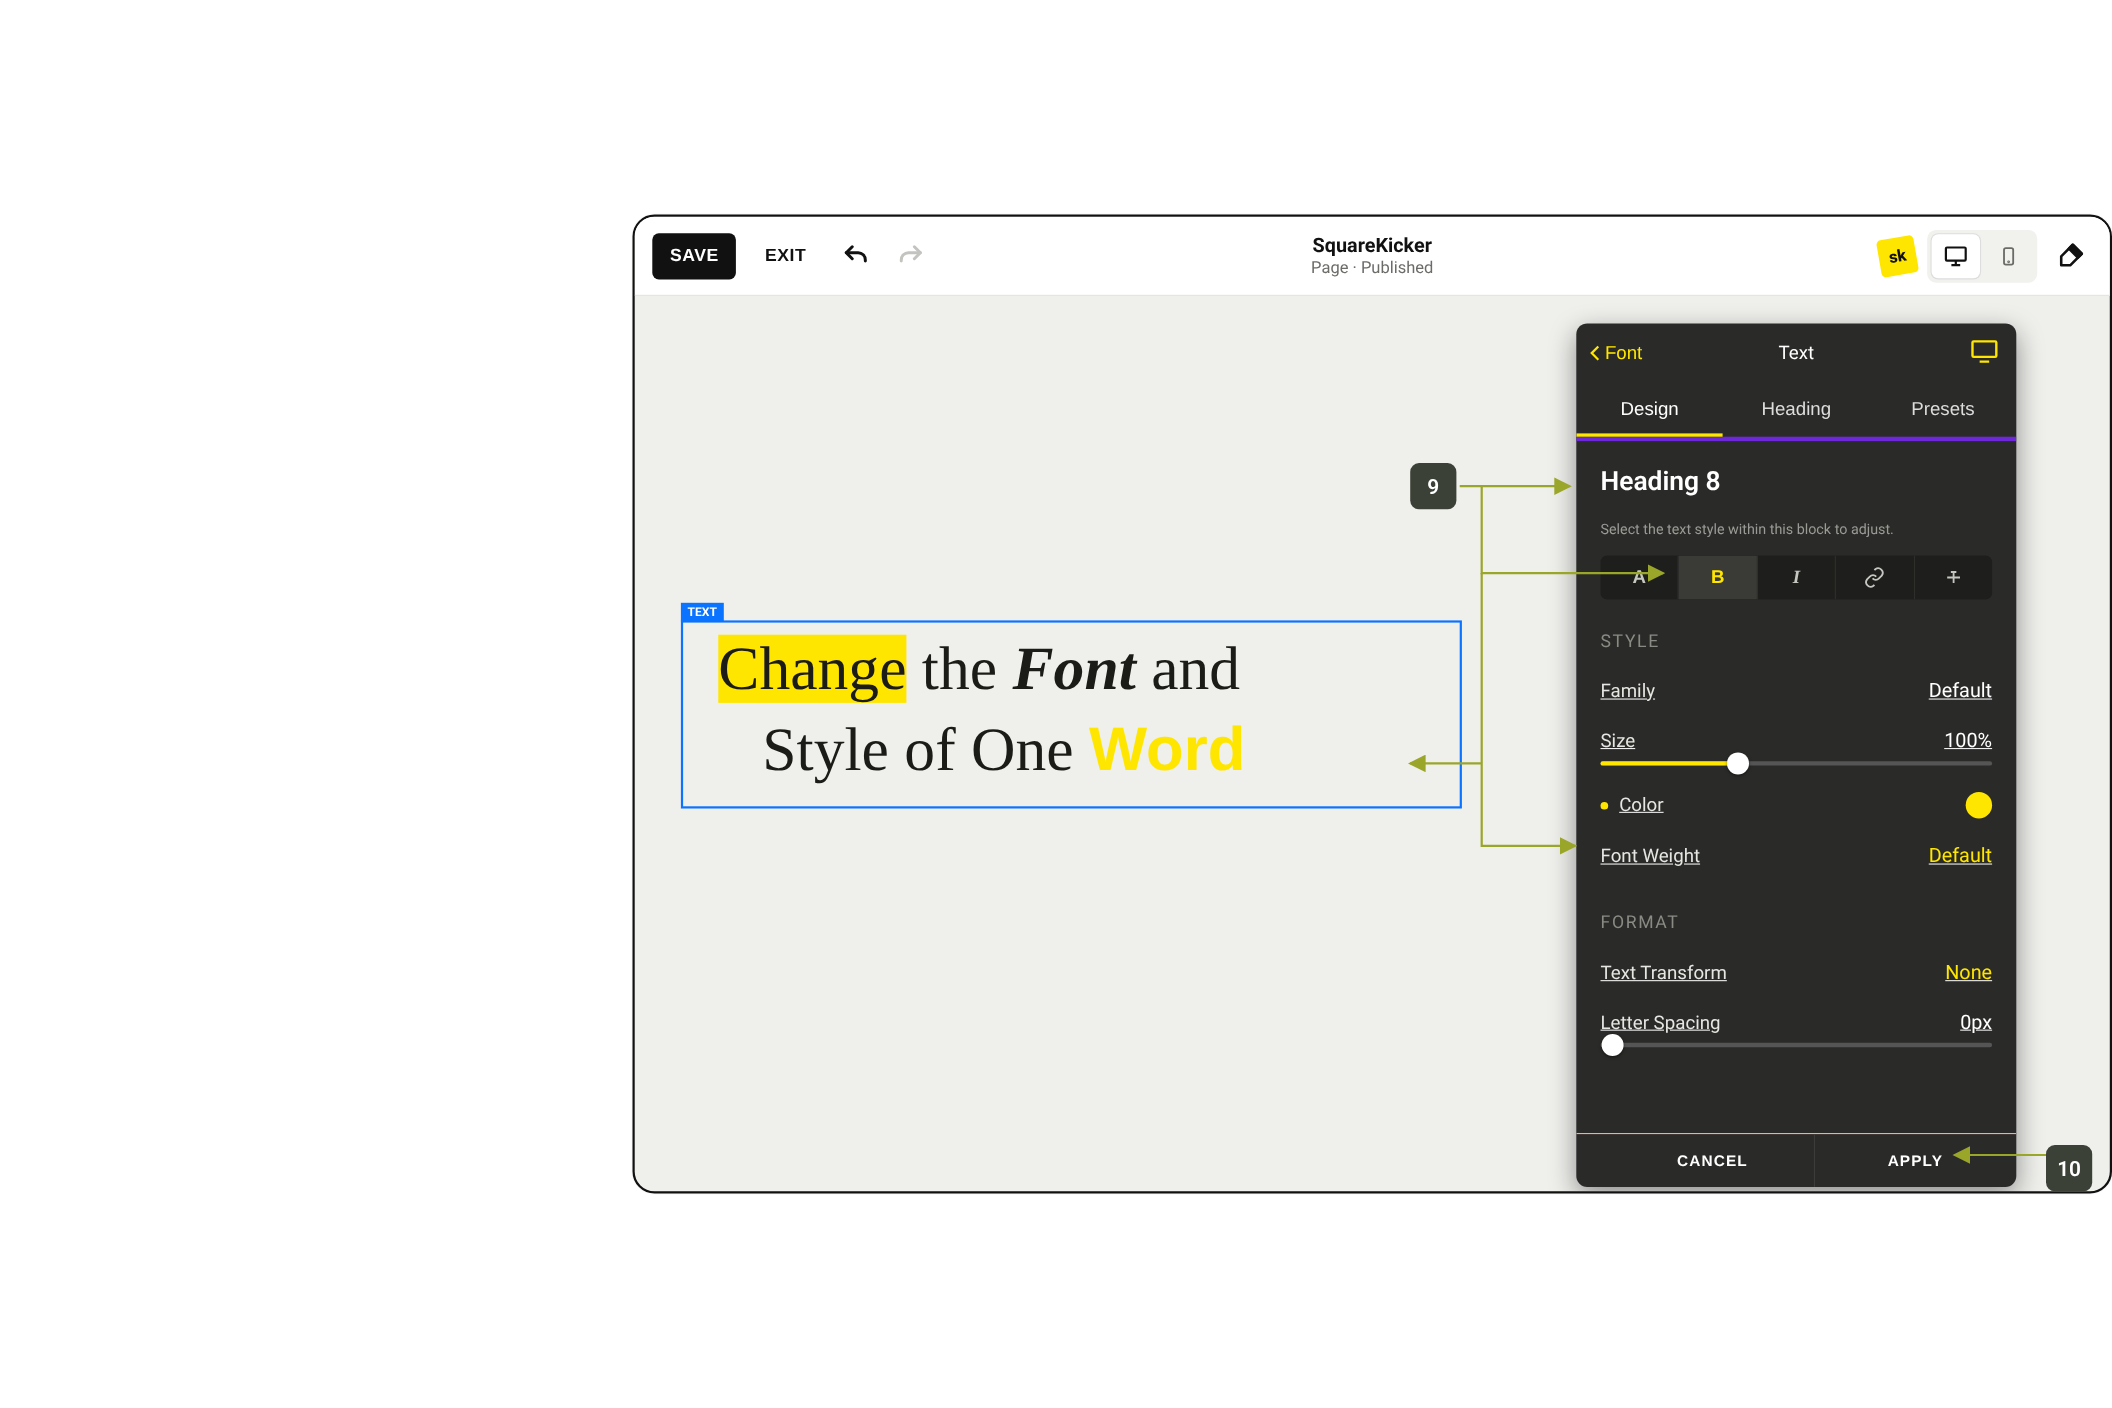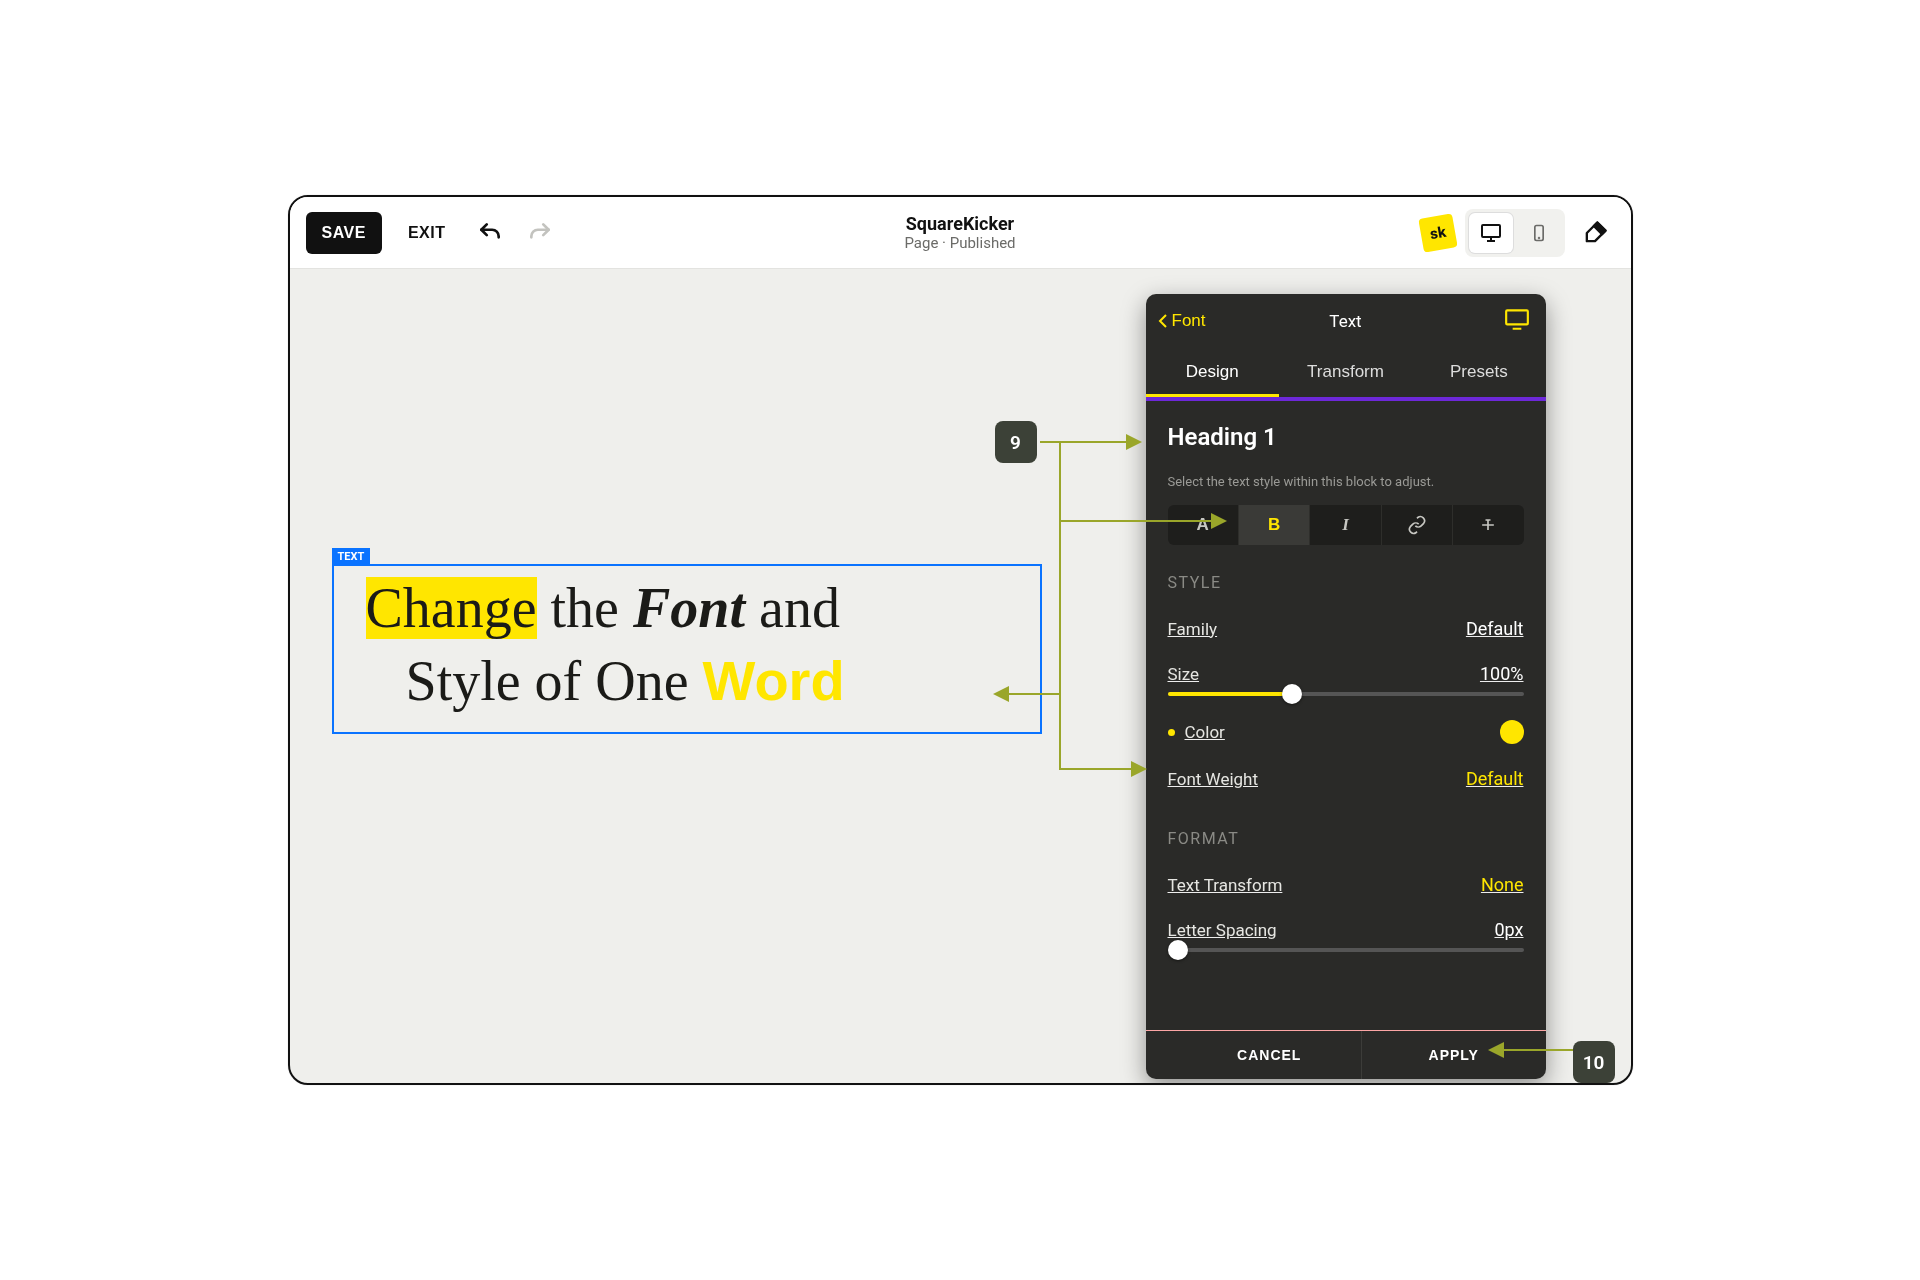--- a/index.html
+++ b/index.html
@@ -11,21 +11,21 @@
     align-items: center;
     justify-content: center;
     width: 1920px;
     height: 1280px;
   }
   .frame {
     width: 1920px;
     height: 911px;
     display: flex;
     align-items: center;
-    justify-content: center;
+    justify-content: flex-end;
   }
   .window {
     width: 1345px;
     height: 890px;
     border: 2px solid #111;
     border-radius: 20px;
     background: #efefec;
     overflow: hidden;
     position: relative;
     box-shadow: 0 0 0 1px rgba(0,0,0,0.03);
@@ -392,26 +392,26 @@
           <span class="panel-title-top">Text</span>
           <span class="panel-vp-icon">
             <svg width="26" height="22" viewBox="0 0 24 20" fill="none" stroke="#ffe600" stroke-width="2">
                 <rect x="2" y="2" width="20" height="13" rx="1"></rect>
                 <path d="M8 19h8"></path>
               </svg>
           </span>
         </div>
         <div class="panel-tabs">
           <button class="panel-tab active">Design</button>
-          <button class="panel-tab">Transform</button>
+          <button class="panel-tab">Heading</button>
           <button class="panel-tab">Presets</button>
         </div>
 
         <div class="panel-body">
-          <div class="h-title">Heading 1</div>
+          <div class="h-title">Heading 8</div>
           <div class="h-sub">Select the text style within this block to adjust.</div>
 
           <div class="seg-group">
             <button class="seg">
                 <span style="position:relative;">A</span>
               </button>
             <button class="seg active">
               <span>B</span>
 
             </button>

